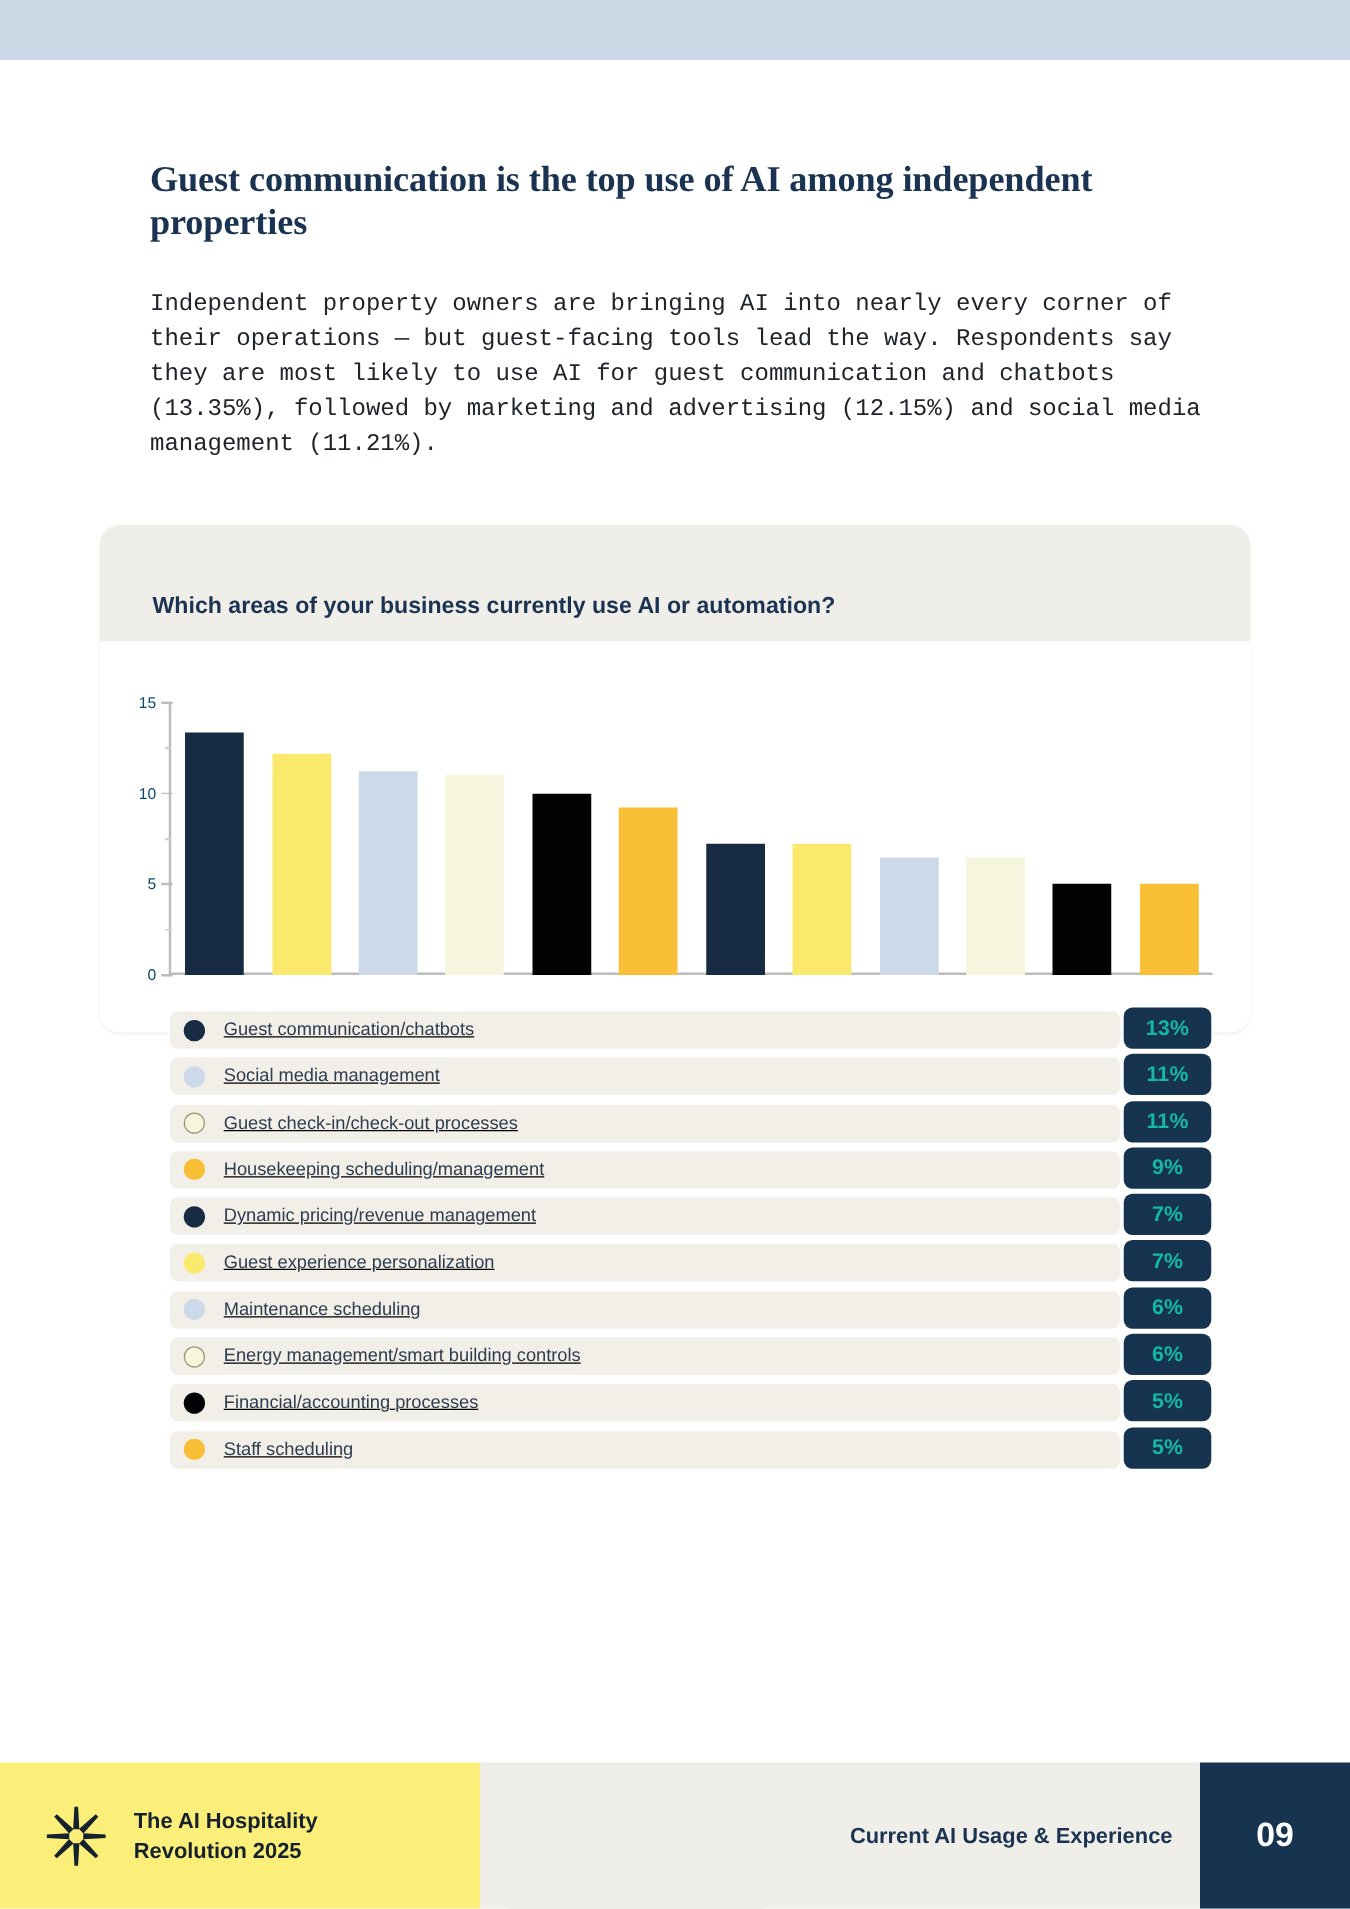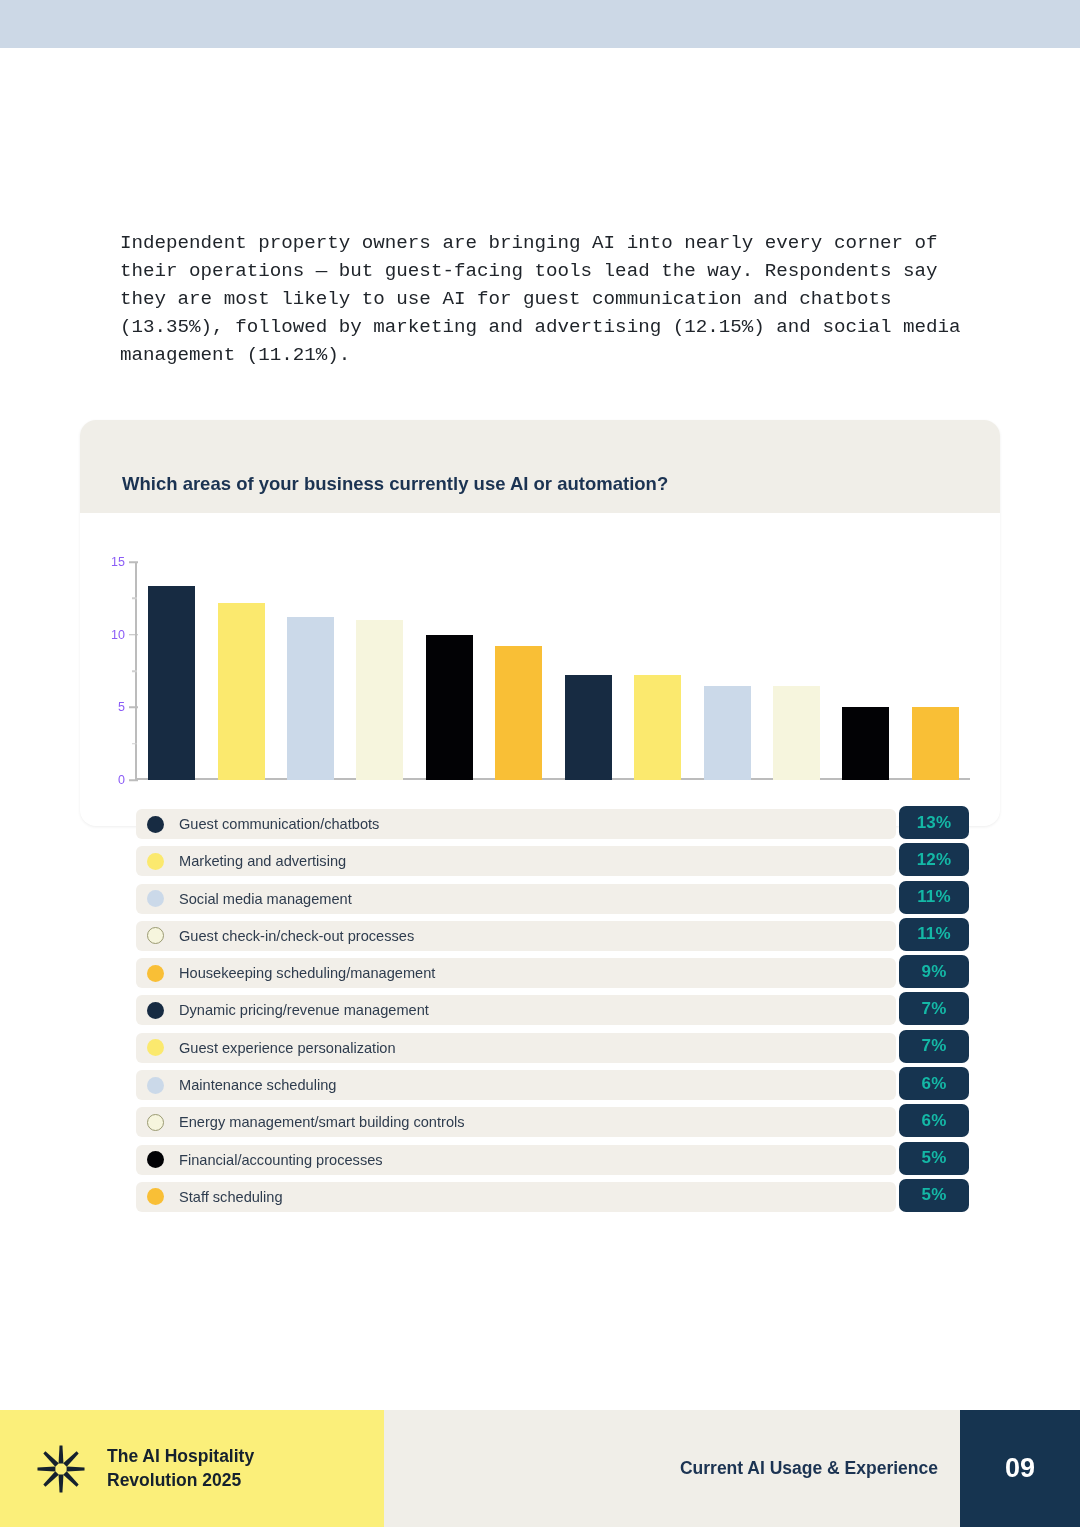--- a/index.html
+++ b/index.html
@@ -108,21 +108,21 @@
     top: 265px;
     width: 835px;
     height: 2px;
     background: #bcbcbc;
   }
 
   .ytick-label {
     position: absolute;
     right: 0;
     font-size: 12.5px;
-    color: #8b5cf6;
+    color: #0c4a6e;
     text-align: right;
     width: 34px;
     transform: translateY(-50%);
   }
 
   .ytick-major {
     position: absolute;
     left: 49px;
     width: 9px;
     height: 1.5px;
@@ -159,20 +159,21 @@
     position: absolute;
     bottom: 0;
   }
 
   
   .legend {
     position: absolute;
     left: 136px;
     top: 809px;
     width: 833px;
+    text-decoration: underline;
   }
 
   .legend-row {
     position: relative;
     height: 30px;
     margin-bottom: 7.3px;
     display: flex;
     align-items: center;
   }
 
@@ -289,20 +290,21 @@
     color: #ffffff;
   }
 </style>
 </head>
 <body>
 
 <div class="page">
 
   <div class="top-banner"></div>
 
+  <h1 class="headline">Guest communication is the top use of AI among independent properties</h1>
 
   <p class="intro">Independent property owners are bringing AI into nearly every corner of their operations — but guest-facing tools lead the way. Respondents say they are most likely to use AI for guest communication and chatbots (13.35%), followed by marketing and advertising (12.15%) and social media management (11.21%).</p>
 
   <div class="card">
     <div class="card-header"></div>
     <div class="card-title">Which areas of your business currently use AI or automation?</div>
 
     <div class="plot">
       <div class="ylabels" id="ylabels">
           <div class="ytick-label" style="top: 267px;">0</div>
@@ -338,26 +340,20 @@
 
   <div class="legend" id="legend">
       <div class="legend-row">
         <div class="legend-bg"></div>
         <div class="legend-dot" style="background: rgb(23, 43, 66);"></div>
         <div class="legend-label">Guest communication/chatbots</div>
         <div class="legend-badge">13%</div>
       </div>
       <div class="legend-row">
         <div class="legend-bg"></div>
-        <div class="legend-dot" style="background: rgb(251, 233, 110);"></div>
-        <div class="legend-label">Marketing and advertising</div>
-        <div class="legend-badge">12%</div>
-      </div>
-      <div class="legend-row">
-        <div class="legend-bg"></div>
         <div class="legend-dot" style="background: rgb(203, 217, 233);"></div>
         <div class="legend-label">Social media management</div>
         <div class="legend-badge">11%</div>
       </div>
       <div class="legend-row">
         <div class="legend-bg"></div>
         <div class="legend-dot" style="background: rgb(246, 245, 221); border: 1.2px solid rgb(154, 154, 114);"></div>
         <div class="legend-label">Guest check-in/check-out processes</div>
         <div class="legend-badge">11%</div>
       </div>

